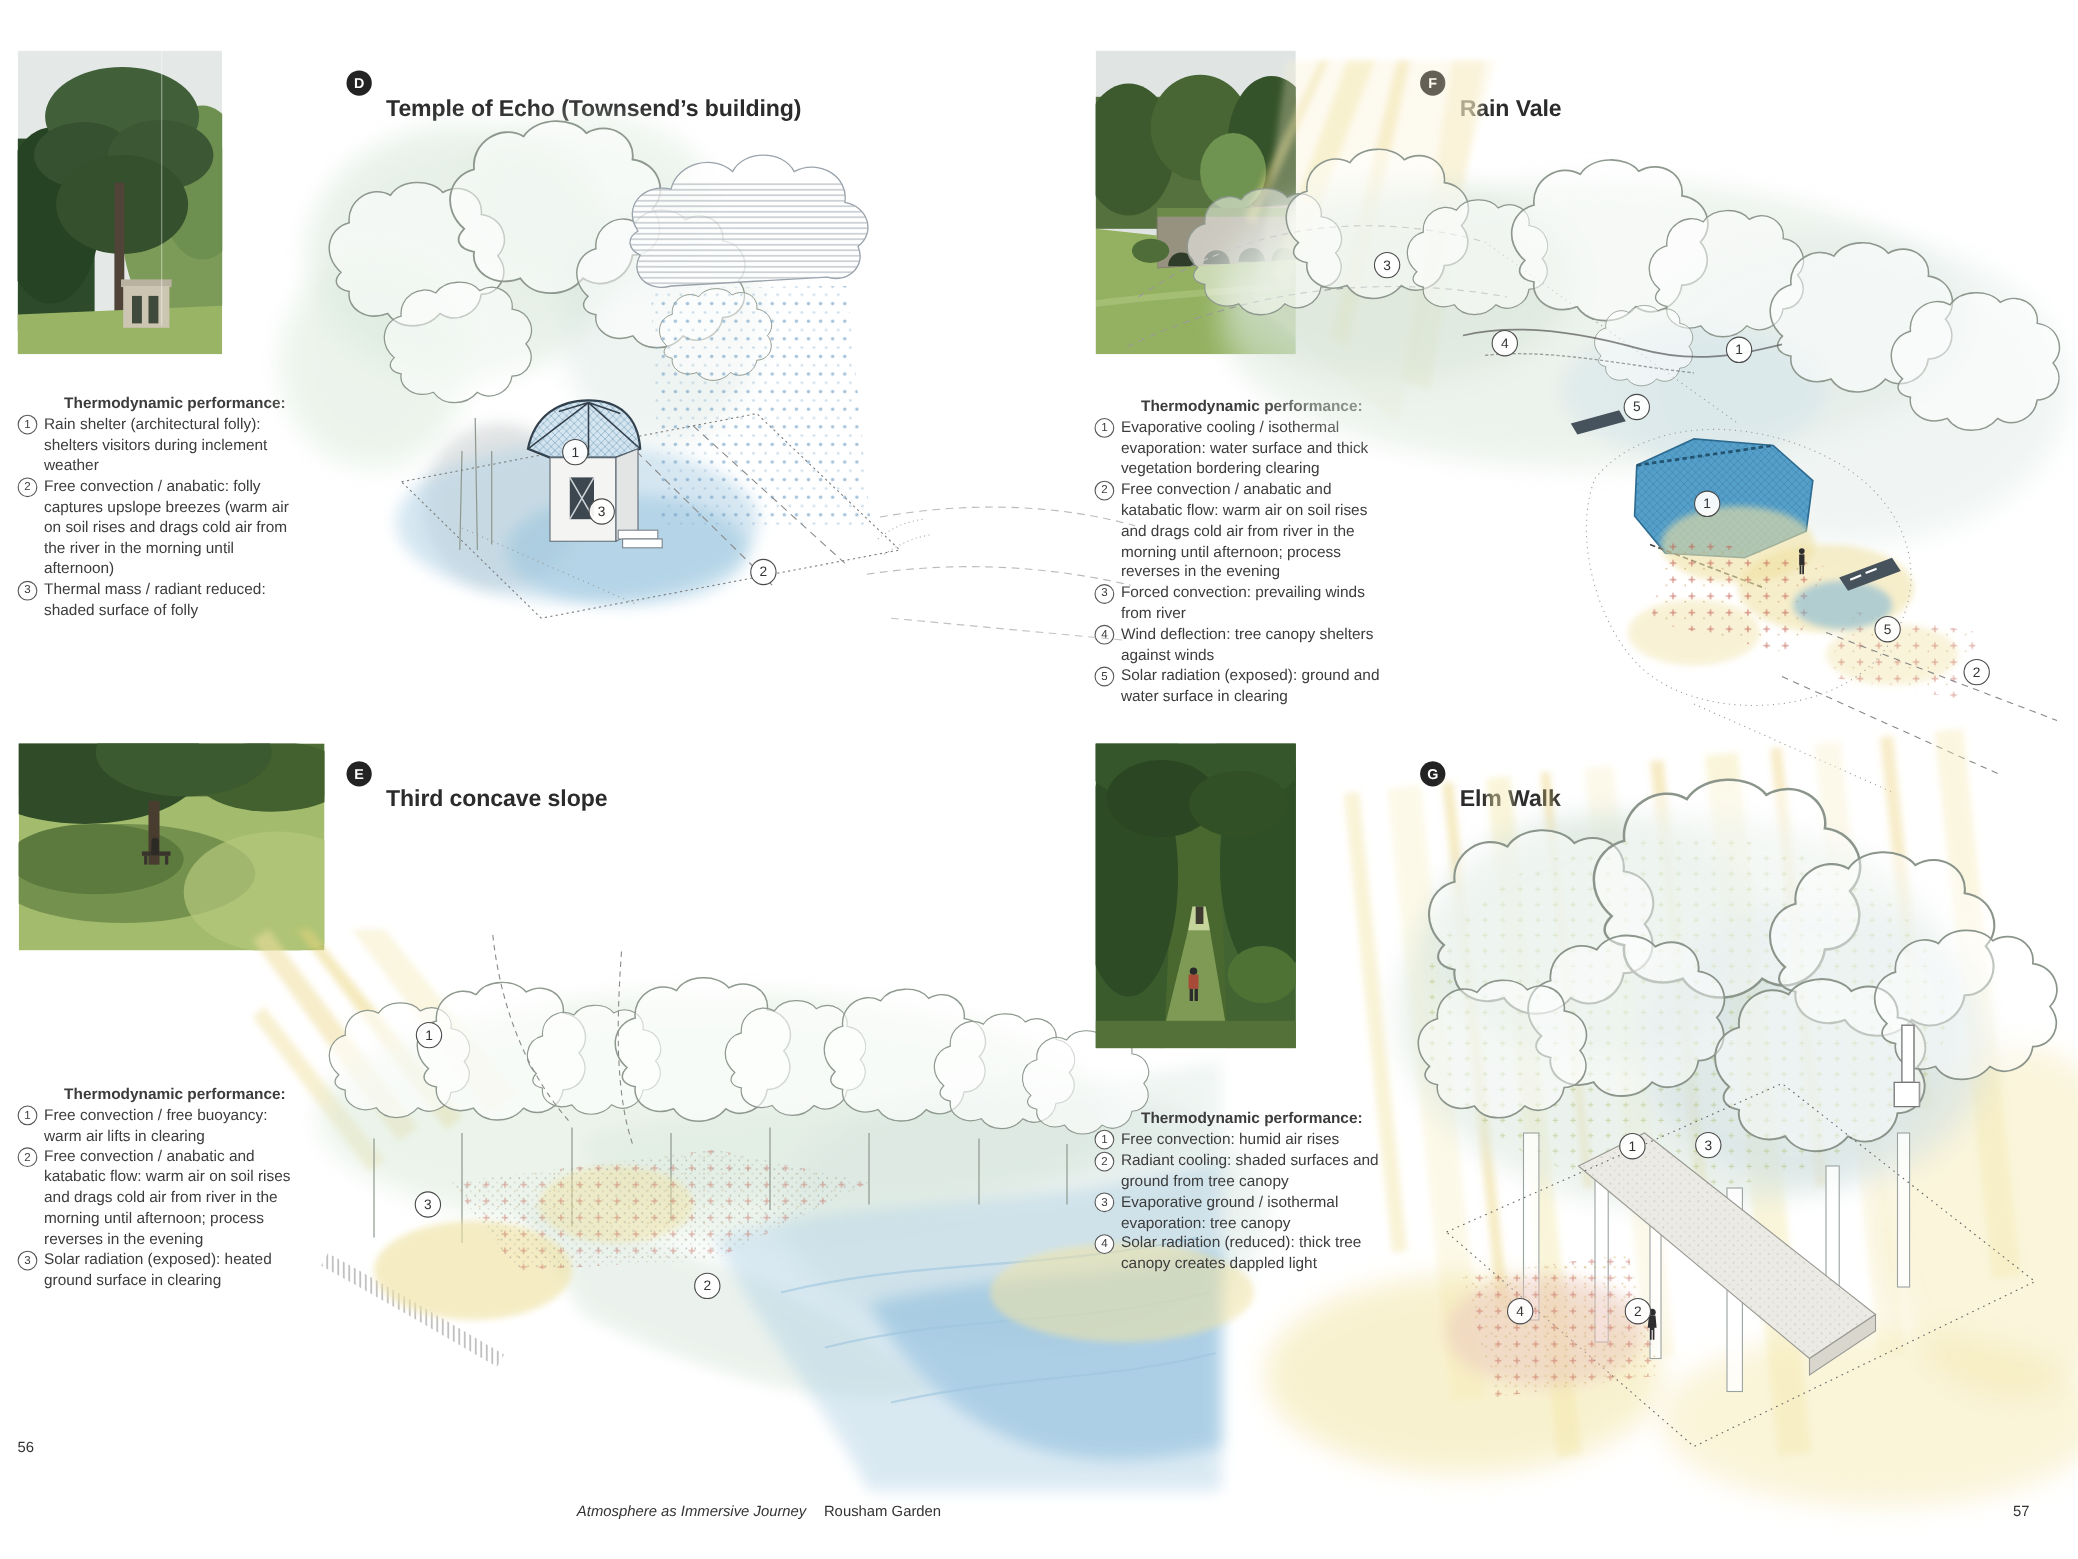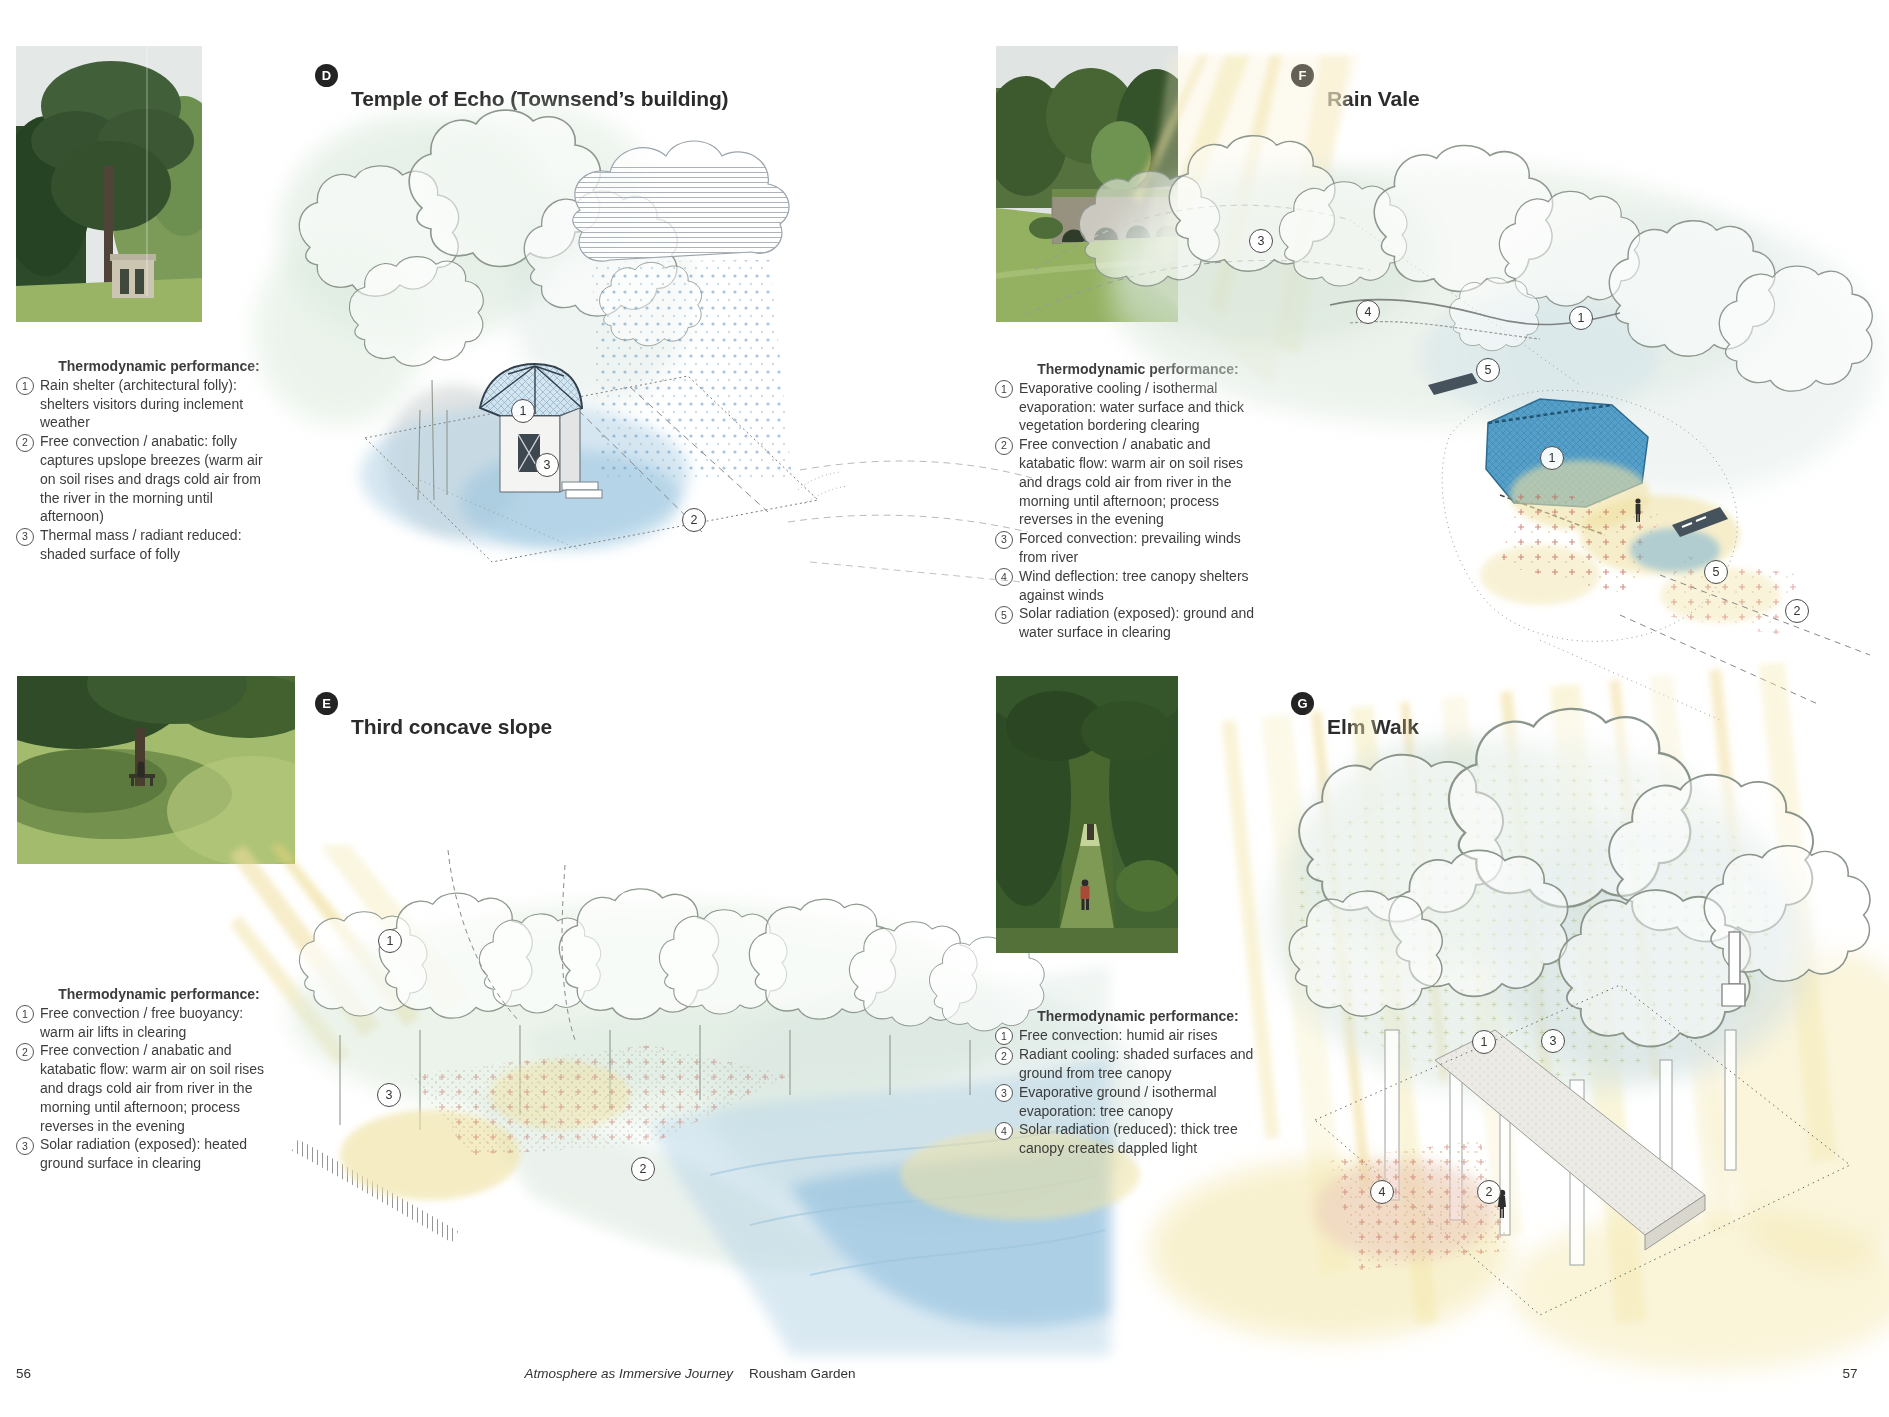--- a/index.html
+++ b/index.html
@@ -474,20 +474,20 @@
       <path d="M18,2 L18,54 M23,54 L23,76" stroke="#999"></path>
     </g>
   </svg>
   <div class="markers" style="left:1150px;top:690px;width:739px;height:660px">
       <div class="marker" style="left: 333px; top: 351px;">1</div>
       <div class="marker" style="left: 402px; top: 350px;">3</div>
       <div class="marker" style="left: 338px; top: 501px;">2</div>
       <div class="marker" style="left: 231px; top: 501px;">4</div>
     </div>
 
-  <div class="footer" style="left:16px;top:1366px">56</div>
+  <div class="footer" style="left:16px;top:1308px">56</div>
   <div class="footer footer-center" style="left:430px;top:1366px">
     <span class="it">Atmosphere as Immersive Journey</span>
     <span>Rousham Garden</span>
   </div>
-  <div class="footer" style="left:1830px;top:1366px;width:40px;text-align:center">57</div>
+  <div class="footer" style="left:1830px;top:1366px;width:40px;text-align:left">57</div>
 
 </div>
 
 </body></html>

